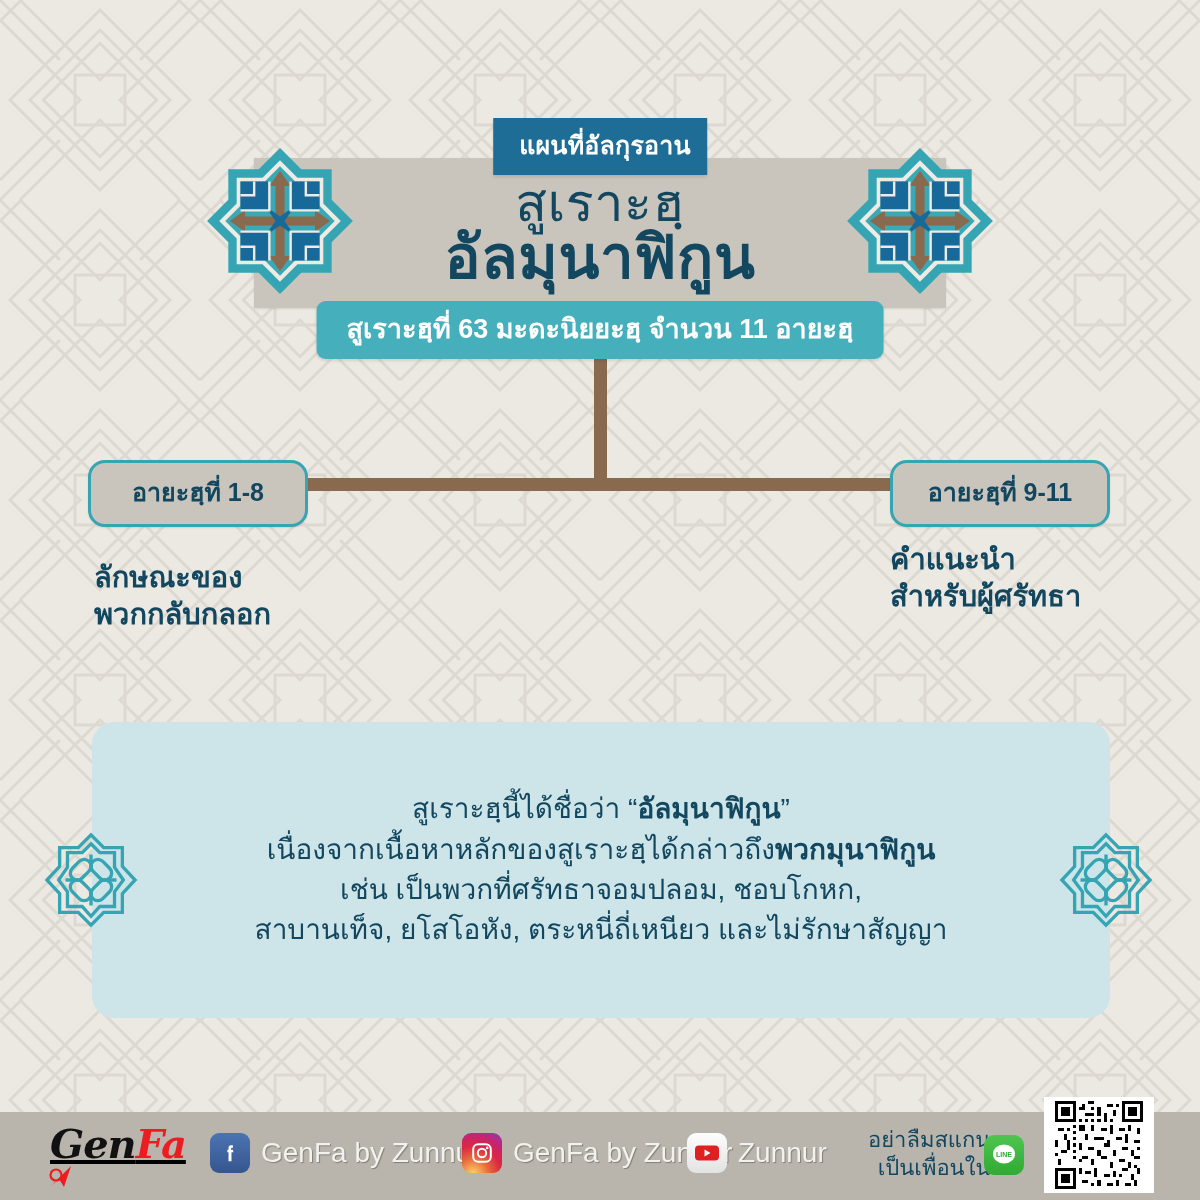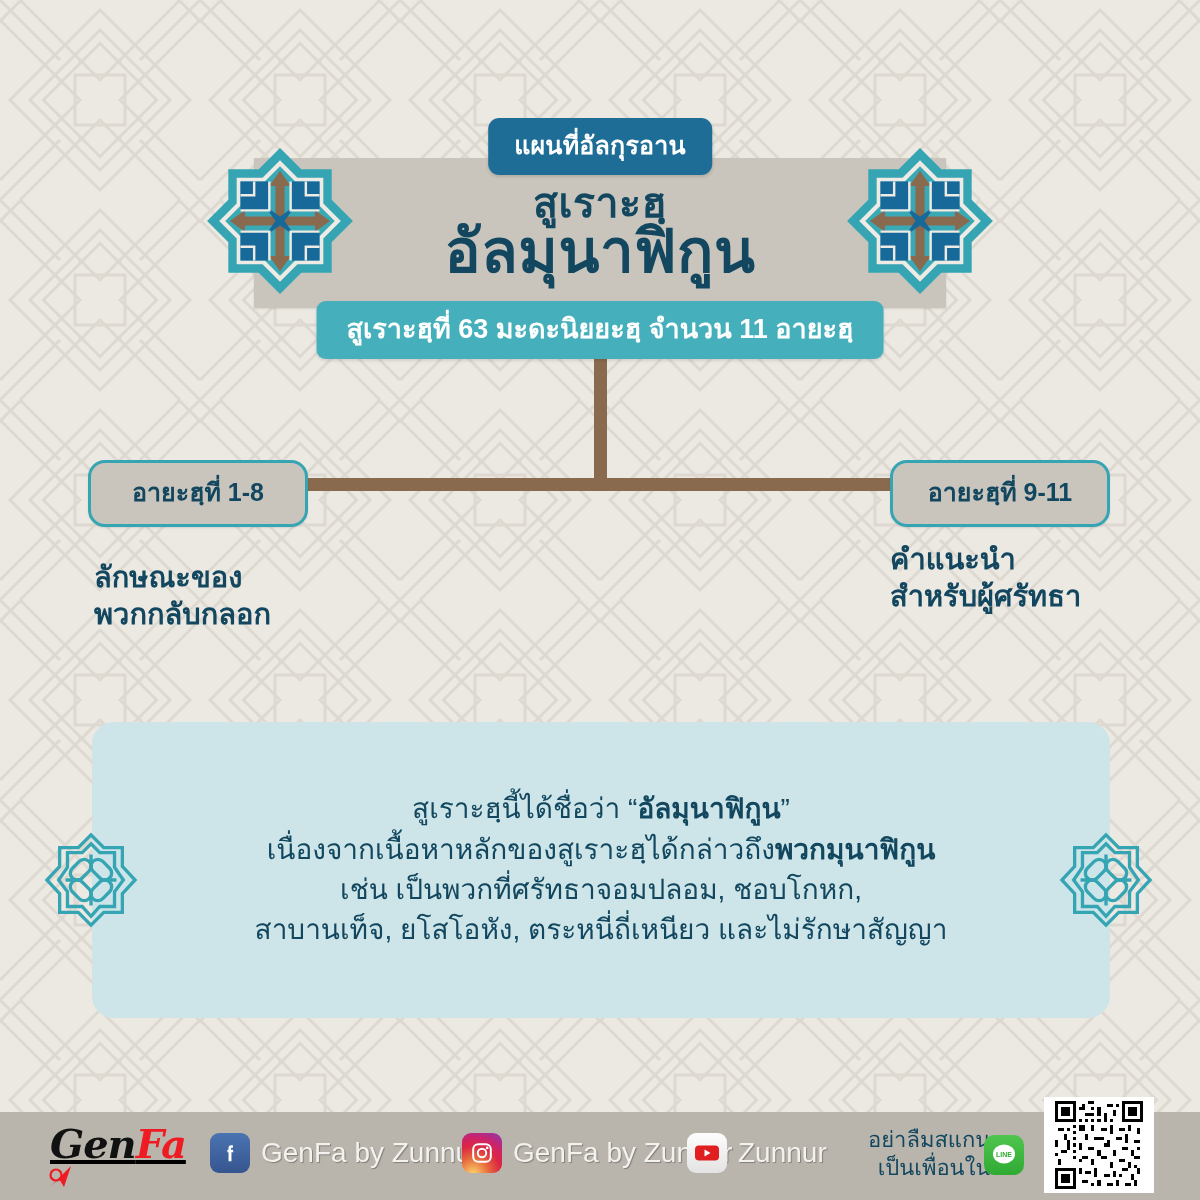--- a/index.html
+++ b/index.html
@@ -34,22 +34,22 @@
     width: 1200px; height: 220px;
   }
 
   #topic-badge {
     position: absolute;
     left: 50%;
     top: 0;
     transform: translateX(-50%);
     background: #1d6d96;
     color: #ffffff;
-    border-radius: 11px;
-    padding: 7px 26px 10px 26px;
+    border-radius: 0;
+    padding: 7px 16px 10px 26px;
     font-size: 25px;
     font-weight: bold;
     letter-spacing: .2px;
     white-space: nowrap;
     z-index: 5;
     box-shadow: 0 2px 3px rgba(0,0,0,.12);
   }
 
   #title-plate {
     position: absolute;
@@ -61,22 +61,22 @@
     background: #c9c5bc;
     z-index: 3;
     display: flex;
     flex-direction: column;
     align-items: center;
     justify-content: center;
     box-shadow: 0 1px 2px rgba(0,0,0,.10);
   }
 
   #title-line1 {
-    font-size: 41px;
-    font-weight: bold;
+    font-size: 52px;
+    font-weight: normal;
     color: #12475f;
     line-height: 1.02;
     letter-spacing: .5px;
   }
   #title-line2 {
     font-size: 60px;
     font-weight: bold;
     color: #12475f;
     line-height: 1.05;
     letter-spacing: .5px;

